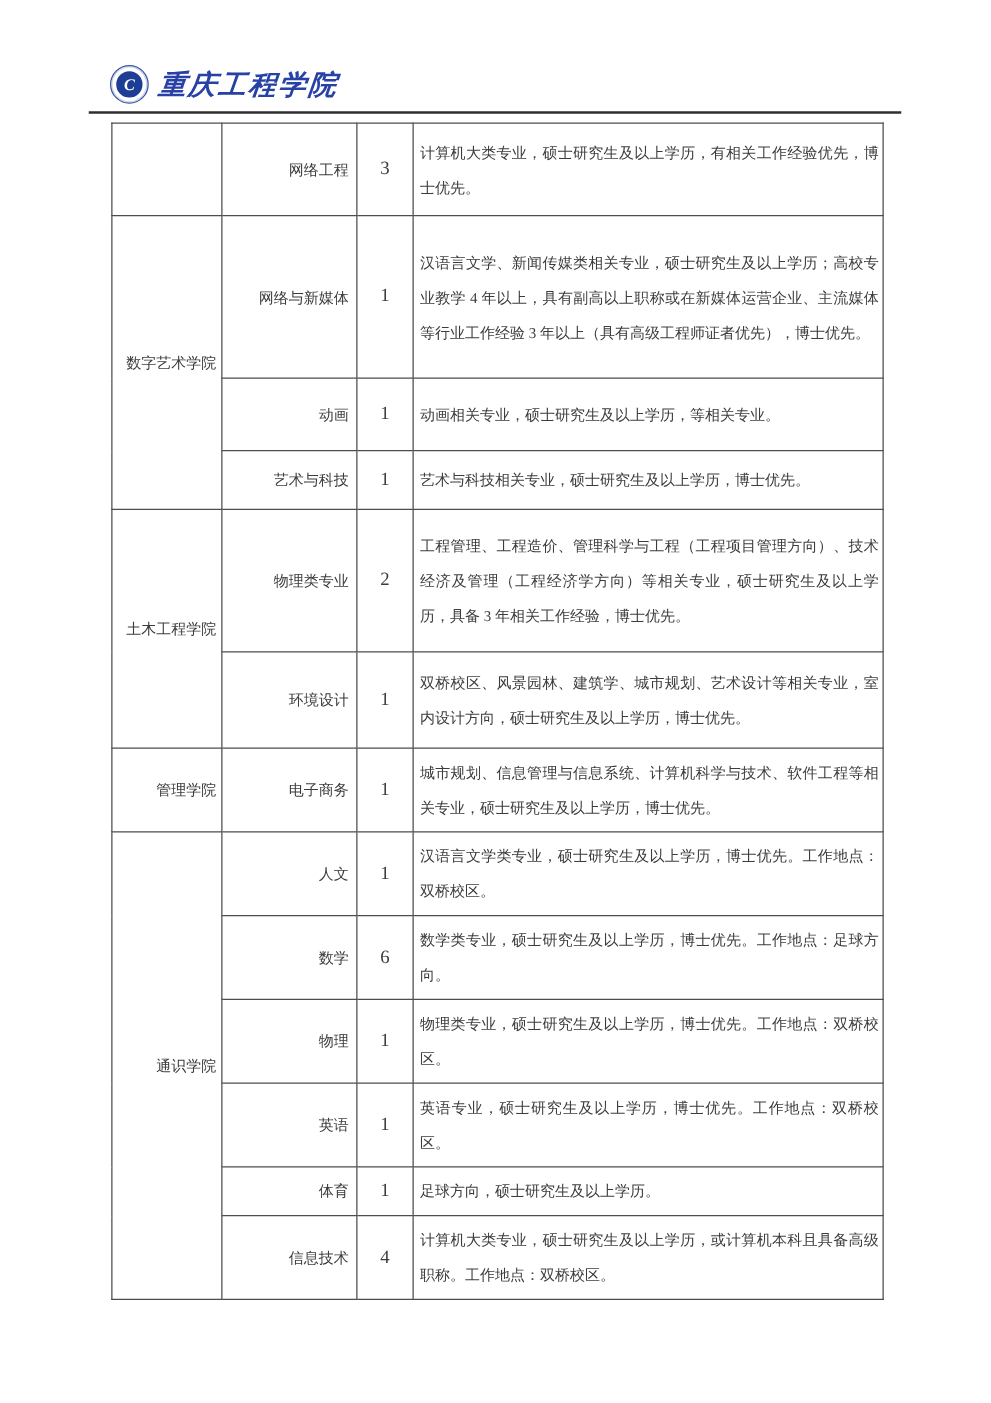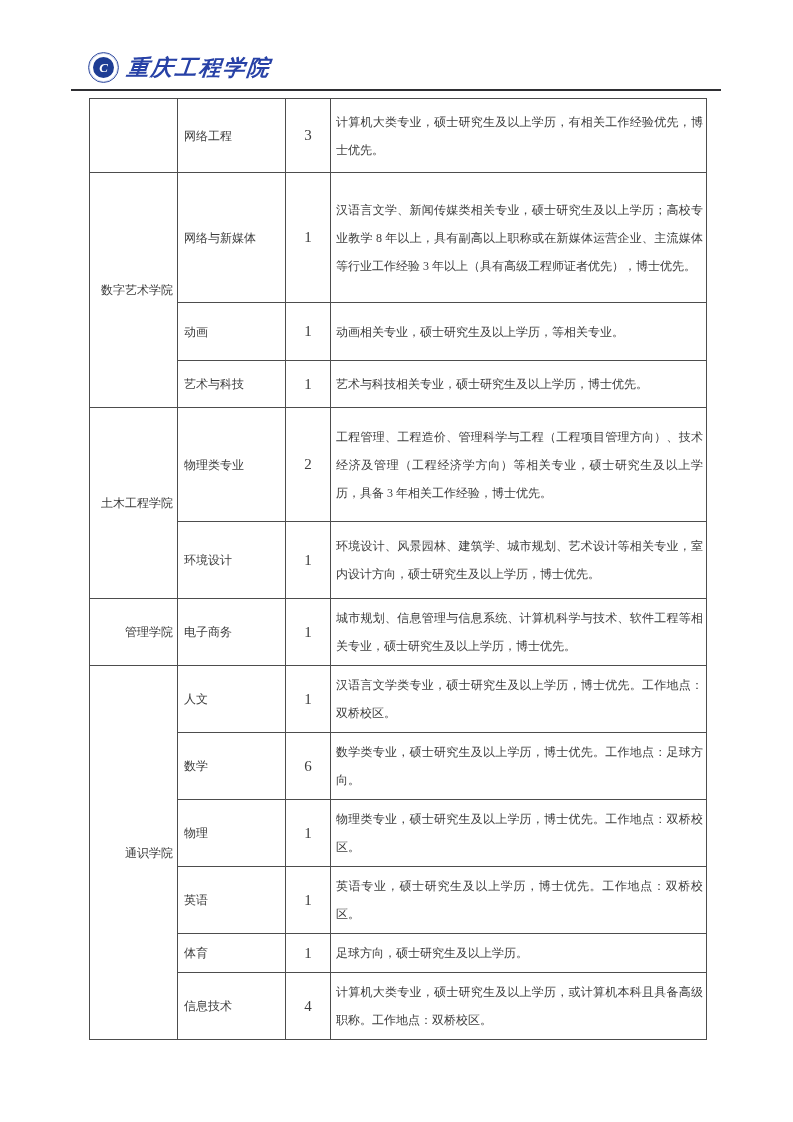--- a/index.html
+++ b/index.html
@@ -77,21 +77,21 @@
     vertical-align: middle;
     font-size: 12px;
     background: #ffffff;
   }
   .doc-table td.college {
     text-align: right;
     line-height: 30px;
     padding: 2px 4px;
   }
   .doc-table td.position {
-    text-align: left;
+    text-align: right;
     padding: 2px 6px;
     line-height: 26px;
   }
   .doc-table td.count {
     text-align: center;
     font-size: 15px;
   }
   .doc-table td.req {
     text-align: justify;
     padding: 5px 3px 5px 5px;
@@ -125,21 +125,21 @@
         <td class="college"></td>
         <td class="position">网络工程</td>
         <td class="count">3</td>
         <td class="req">计算机大类专业，硕士研究生及以上学历，有相关工作经验优先，博士优先。</td>
       </tr>
 
       <tr style="height:130px">
         <td class="college" rowspan="3">数字艺术学院</td>
         <td class="position">网络与新媒体</td>
         <td class="count">1</td>
-        <td class="req">汉语言文学、新闻传媒类相关专业，硕士研究生及以上学历；高校专业教学 8 年以上，具有副高以上职称或在新媒体运营企业、主流媒体等行业工作经验 3 年以上（具有高级工程师证者优先），博士优先。</td>
+        <td class="req">汉语言文学、新闻传媒类相关专业，硕士研究生及以上学历；高校专业教学 4 年以上，具有副高以上职称或在新媒体运营企业、主流媒体等行业工作经验 3 年以上（具有高级工程师证者优先），博士优先。</td>
       </tr>
       <tr style="height:58px">
         <td class="position">动画</td>
         <td class="count">1</td>
         <td class="req">动画相关专业，硕士研究生及以上学历，等相关专业。</td>
       </tr>
       <tr style="height:47px">
         <td class="position">艺术与科技</td>
         <td class="count">1</td>
         <td class="req">艺术与科技相关专业，硕士研究生及以上学历，博士优先。</td>
@@ -147,21 +147,21 @@
 
       <tr style="height:114px">
         <td class="college" rowspan="2">土木工程学院</td>
         <td class="position">物理类专业</td>
         <td class="count">2</td>
         <td class="req">工程管理、工程造价、管理科学与工程（工程项目管理方向）、技术经济及管理（工程经济学方向）等相关专业，硕士研究生及以上学历，具备 3 年相关工作经验，博士优先。</td>
       </tr>
       <tr style="height:77px">
         <td class="position">环境设计</td>
         <td class="count">1</td>
-        <td class="req">环境设计、风景园林、建筑学、城市规划、艺术设计等相关专业，室内设计方向，硕士研究生及以上学历，博士优先。</td>
+        <td class="req">双桥校区、风景园林、建筑学、城市规划、艺术设计等相关专业，室内设计方向，硕士研究生及以上学历，博士优先。</td>
       </tr>
 
       <tr style="height:57px">
         <td class="college">管理学院</td>
         <td class="position">电子商务</td>
         <td class="count">1</td>
         <td class="req">城市规划、信息管理与信息系统、计算机科学与技术、软件工程等相关专业，硕士研究生及以上学历，博士优先。</td>
       </tr>
 
       <tr style="height:56px">

